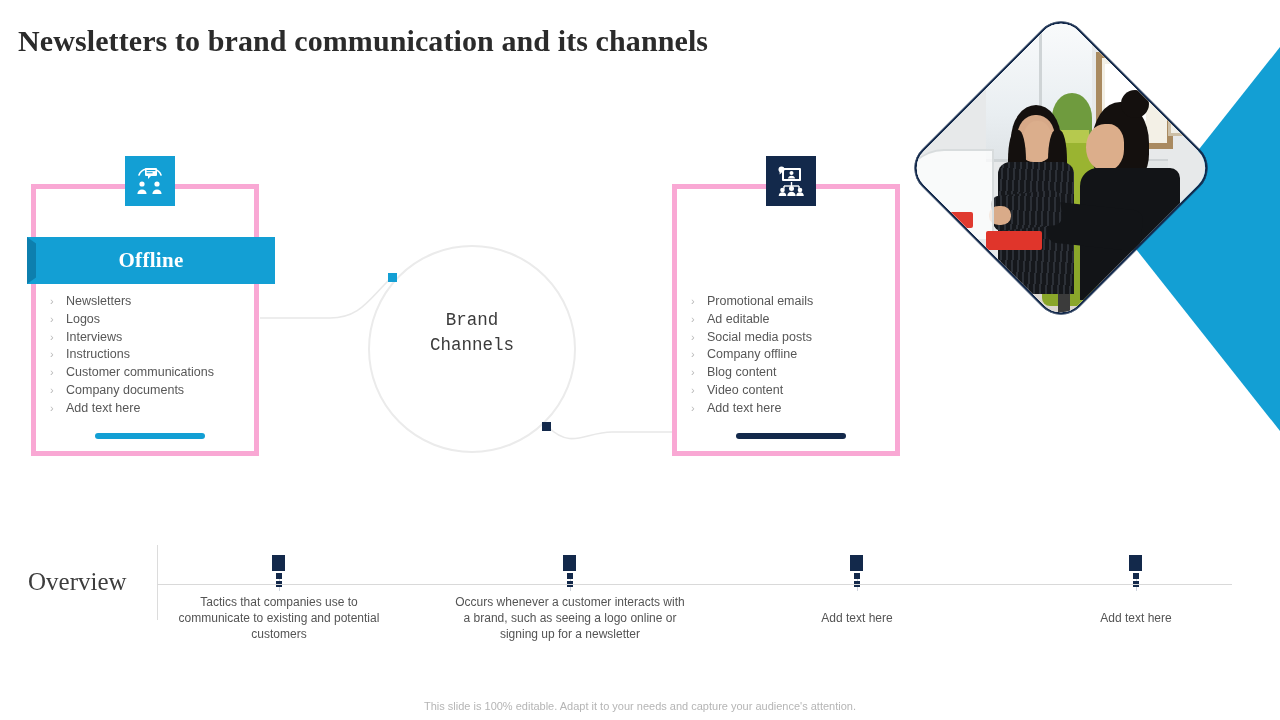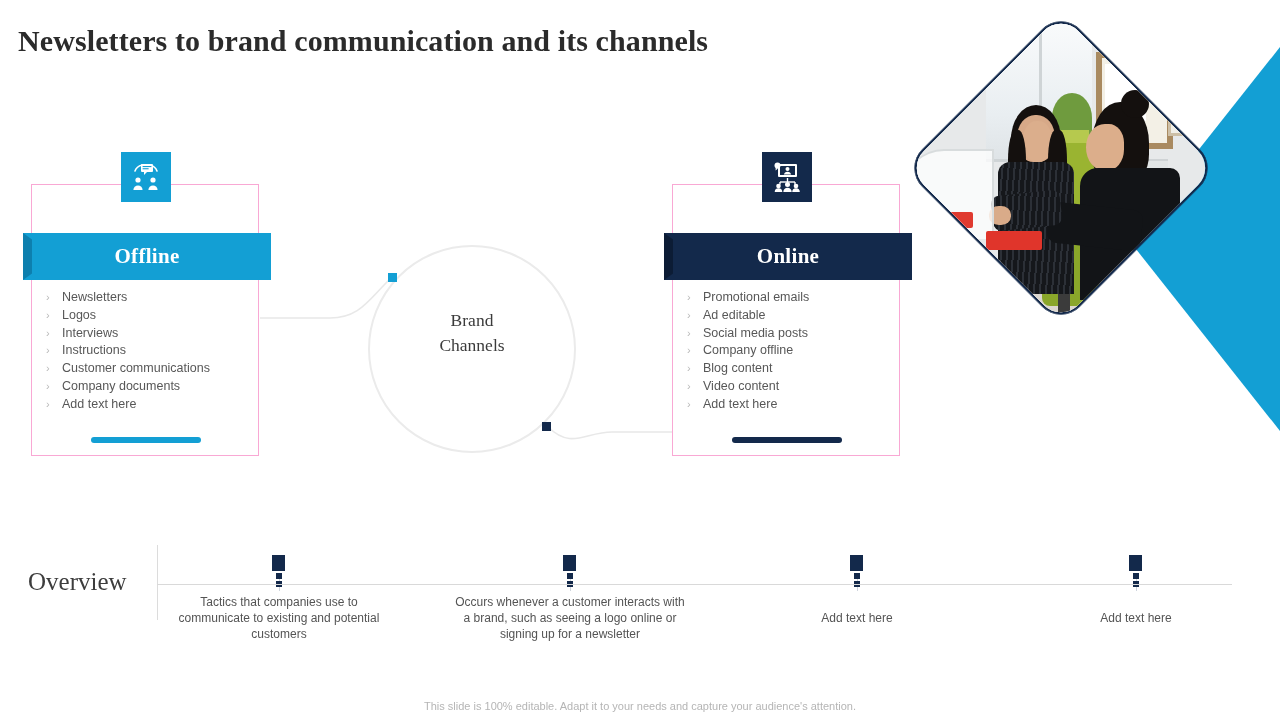--- a/index.html
+++ b/index.html
@@ -140,21 +140,21 @@
   .ph-w2-body   { position:absolute; left:56%; top:50%; width:32%; height:42%;
                   background:#121417; border-radius:18px 10px 0 0; }
   .ph-w2-arm    { position:absolute; left:46%; top:62%; width:30%; height:13%;
                   background:#121417; border-radius:10px; transform:rotate(6deg); }
 
   
   .card {
     position: absolute;
     width: 228px;
     height: 272px;
-    border: 1px solid #f9a8d4;
+    border: 5px solid #f9a8d4;
     background: #ffffff;
     box-sizing: border-box;
   }
   #card-offline { left: 31px;  top: 184px; }
   #card-online  { left: 672px; top: 184px; }
 
   .card-icon {
     position: absolute;
     width: 50px;
     height: 50px;
@@ -253,21 +253,21 @@
     border: 2px solid #ebebeb;
     border-radius: 50%;
     box-sizing: border-box;
   }
   #circle-text {
     position: absolute;
     left: 0;
     top: 36px;
     width: 208px;
     text-align: center;
-    font-family: Liberation Serif, serif;
+    font-family: Liberation Mono, monospace;
     font-size: 17.5px;
     line-height: 25px;
     color: #3b3b3b;
   }
   .node-dot {
     position: absolute;
     width: 9px;
     height: 9px;
   }
   #dot-left  { left: 388px; top: 273px; background: #139FD4; }
@@ -492,25 +492,20 @@
       <path d="M9 21 l15 0" stroke="#ffffff" stroke-width="1.4"></path>
       <path d="M9 21 l0 2.5 M24 21 l0 2.5" stroke="#ffffff" stroke-width="1.4"></path>
       <circle cx="16.5" cy="23.5" r="2.5" fill="#ffffff"></circle>
       <path d="M12.3 31 a4.2 4.2 0 0 1 8.4 0 z" fill="#ffffff"></path>
       <circle cx="7.5" cy="25" r="2.3" fill="#ffffff"></circle>
       <path d="M3.7 31 a3.8 3.8 0 0 1 7.6 0 z" fill="#ffffff"></path>
       <circle cx="25" cy="25" r="2.3" fill="#ffffff"></circle>
       <path d="M21.2 31 a3.8 3.8 0 0 1 7.6 0 z" fill="#ffffff"></path>
     </svg>
   </div>
-  <div class="ribbon" id="ribbon-online">
-    <div class="ribbon-body"></div>
-    <div class="ribbon-notch"></div>
-    <div class="ribbon-label">Online</div>
-  </div>
   <ul class="card-list">
     <li>
         <span class="li-chevron">›</span>
         <span>Promotional emails</span>
       </li>
     <li>
         <span class="li-chevron">›</span>
         <span>Ad editable</span>
       </li>
     <li>

